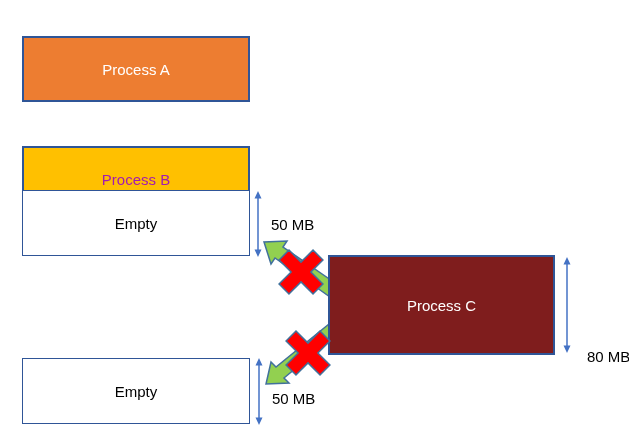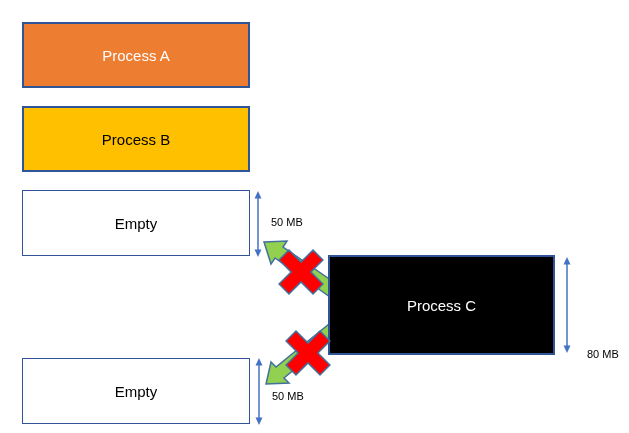--- a/index.html
+++ b/index.html
@@ -17,21 +17,21 @@
     width: 228px;
     height: 66px;
     box-sizing: border-box;
     border: 2px solid #2F5597;
     display: flex;
     align-items: center;
     justify-content: center;
     font-size: 15px;
     z-index: 2;
   }
-  #block-a { top: 22px; }
+  #block-a { top: 36px; }
   #block-b { top: 106px; }
   #block-empty-top { top: 190px; border-width: 1.5px; }
   #block-d { top: 274px; }
   #block-empty-bottom { top: 358px; border-width: 1.5px; }
   #block-c {
     position: absolute;
     left: 328px;
     top: 255px;
     width: 227px;
     height: 100px;
@@ -49,21 +49,21 @@
     width: 629px; height: 433px;
   }
   #layer-back { z-index: 1; }
   #layer-front { z-index: 3; }
   .move-arrow { stroke: #41719C; stroke-width: 1.5; }
   .blocked-x { stroke: #41719C; stroke-width: 1.5; }
   .dim-line { stroke: #4472C4; stroke-width: 1.5; fill: none; }
   .dim-head { fill: #4472C4; stroke: none; }
   .size-label {
     position: absolute;
-    font-size: 11px;
+    font-size: 15px;
     color: #000000;
     white-space: nowrap;
     z-index: 4;
   }
   #label-50-top { left: 271px; top: 216px; }
   #label-50-bottom { left: 272px; top: 390px; }
   #label-80-right { left: 587px; top: 305px; margin-top: 43px; }
 </style>
 </head>
 <body>
@@ -71,31 +71,31 @@
 <div id="canvas">
 
   <svg id="layer-back" class="layer" viewBox="0 0 629 433">
     <polygon class="move-arrow" points="338,285 283,247 287,241 264,242 271,264 275,258 330,297" fill="#92D050"></polygon>
     <polygon class="move-arrow" points="337,334 284,378 289,383 266,384 271,362 276,367 329,324" fill="#92D050"></polygon>
   </svg>
 
   <div class="block" id="block-a" style="background-color: rgb(237, 125, 49); color: rgb(255, 255, 255);">
     <span>Process A</span>
   </div>
-  <div class="block" id="block-b" style="background-color: rgb(255, 192, 0); color: #000000;">
+  <div class="block" id="block-b" style="background-color: rgb(255, 192, 0); color: #a21caf; margin-top: 40px;">
     <span>Process B</span>
   </div>
   <div class="block" id="block-empty-top" style="background-color: rgb(255, 255, 255); color: rgb(0, 0, 0);">
     <span>Empty</span>
   </div>
   <div class="block" id="block-empty-bottom" style="background-color: rgb(255, 255, 255); color: rgb(0, 0, 0);">
     <span>Empty</span>
   </div>
 
-  <div id="block-c" style="background-color: #000000; color: rgb(255, 255, 255);">
+  <div id="block-c" style="background-color: #7f1d1d; color: rgb(255, 255, 255);">
     <span>Process C</span>
   </div>
 
   <svg id="layer-front" class="layer" viewBox="0 0 629 433">
 
     <g transform="translate(301,272) rotate(45)">
       <path class="blocked-x" d="M -24 -7 L -7 -7 L -7 -24 L 7 -24 L 7 -7 L 24 -7 L 24 7 L 7 7 L 7 24 L -7 24 L -7 7 L -24 7 Z" fill="#FF0000"></path>
     </g>
     <g transform="translate(308,353) rotate(45)">
       <path class="blocked-x" d="M -24 -7 L -7 -7 L -7 -24 L 7 -24 L 7 -7 L 24 -7 L 24 7 L 7 7 L 7 24 L -7 24 L -7 7 L -24 7 Z" fill="#FF0000"></path>

